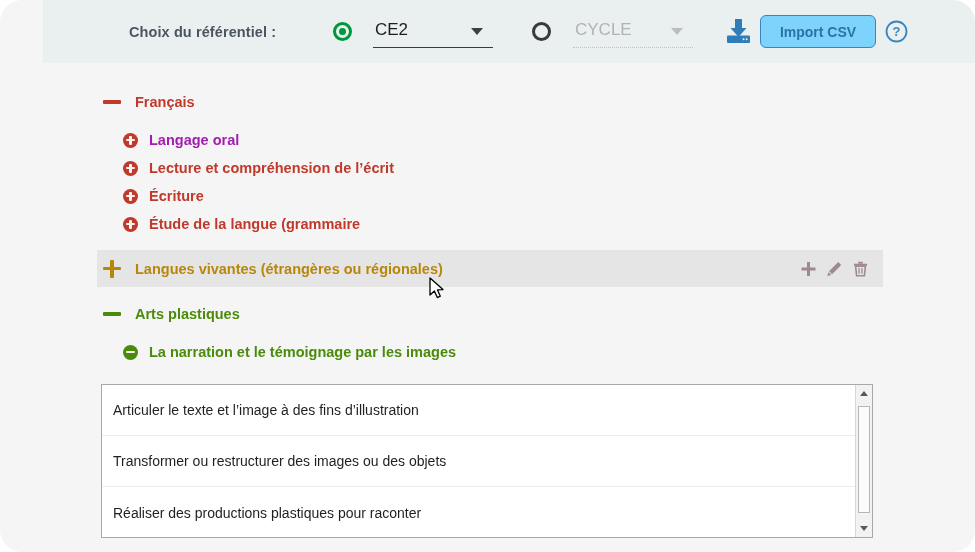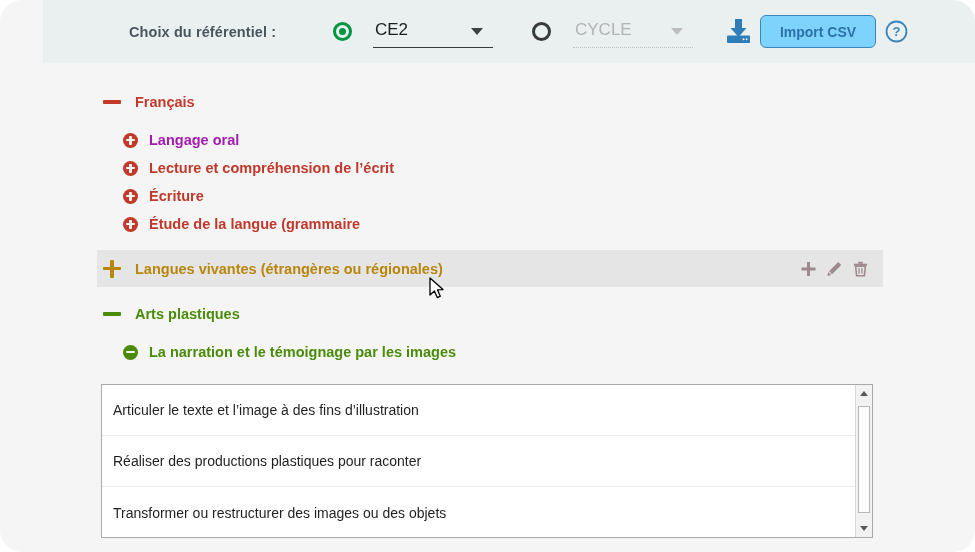--- a/index.html
+++ b/index.html
@@ -431,24 +431,24 @@
       <span class="row-label" style="color:#4a8c0a;">La narration et le témoignage par les images</span>
     </div>
   </div>
 
   <div class="listbox">
     <div class="list-inner">
       <div class="list-item">
         <span>Articuler le texte et l’image à des fins d’illustration</span>
       </div>
       <div class="list-item">
+        <span>Transformer ou restructurer des images ou des objets</span>
+      </div>
+      <div class="list-item">
         <span>Réaliser des productions plastiques pour raconter</span>
-      </div>
-      <div class="list-item">
-        <span>Transformer ou restructurer des images ou des objets</span>
       </div>
     </div>
 
     <div class="sbar">
       <div class="sbar-btn up">
         <span class="chev up"></span>
       </div>
       <div class="sbar-thumb"></div>
       <div class="sbar-btn down">
         <span class="chev down"></span>

